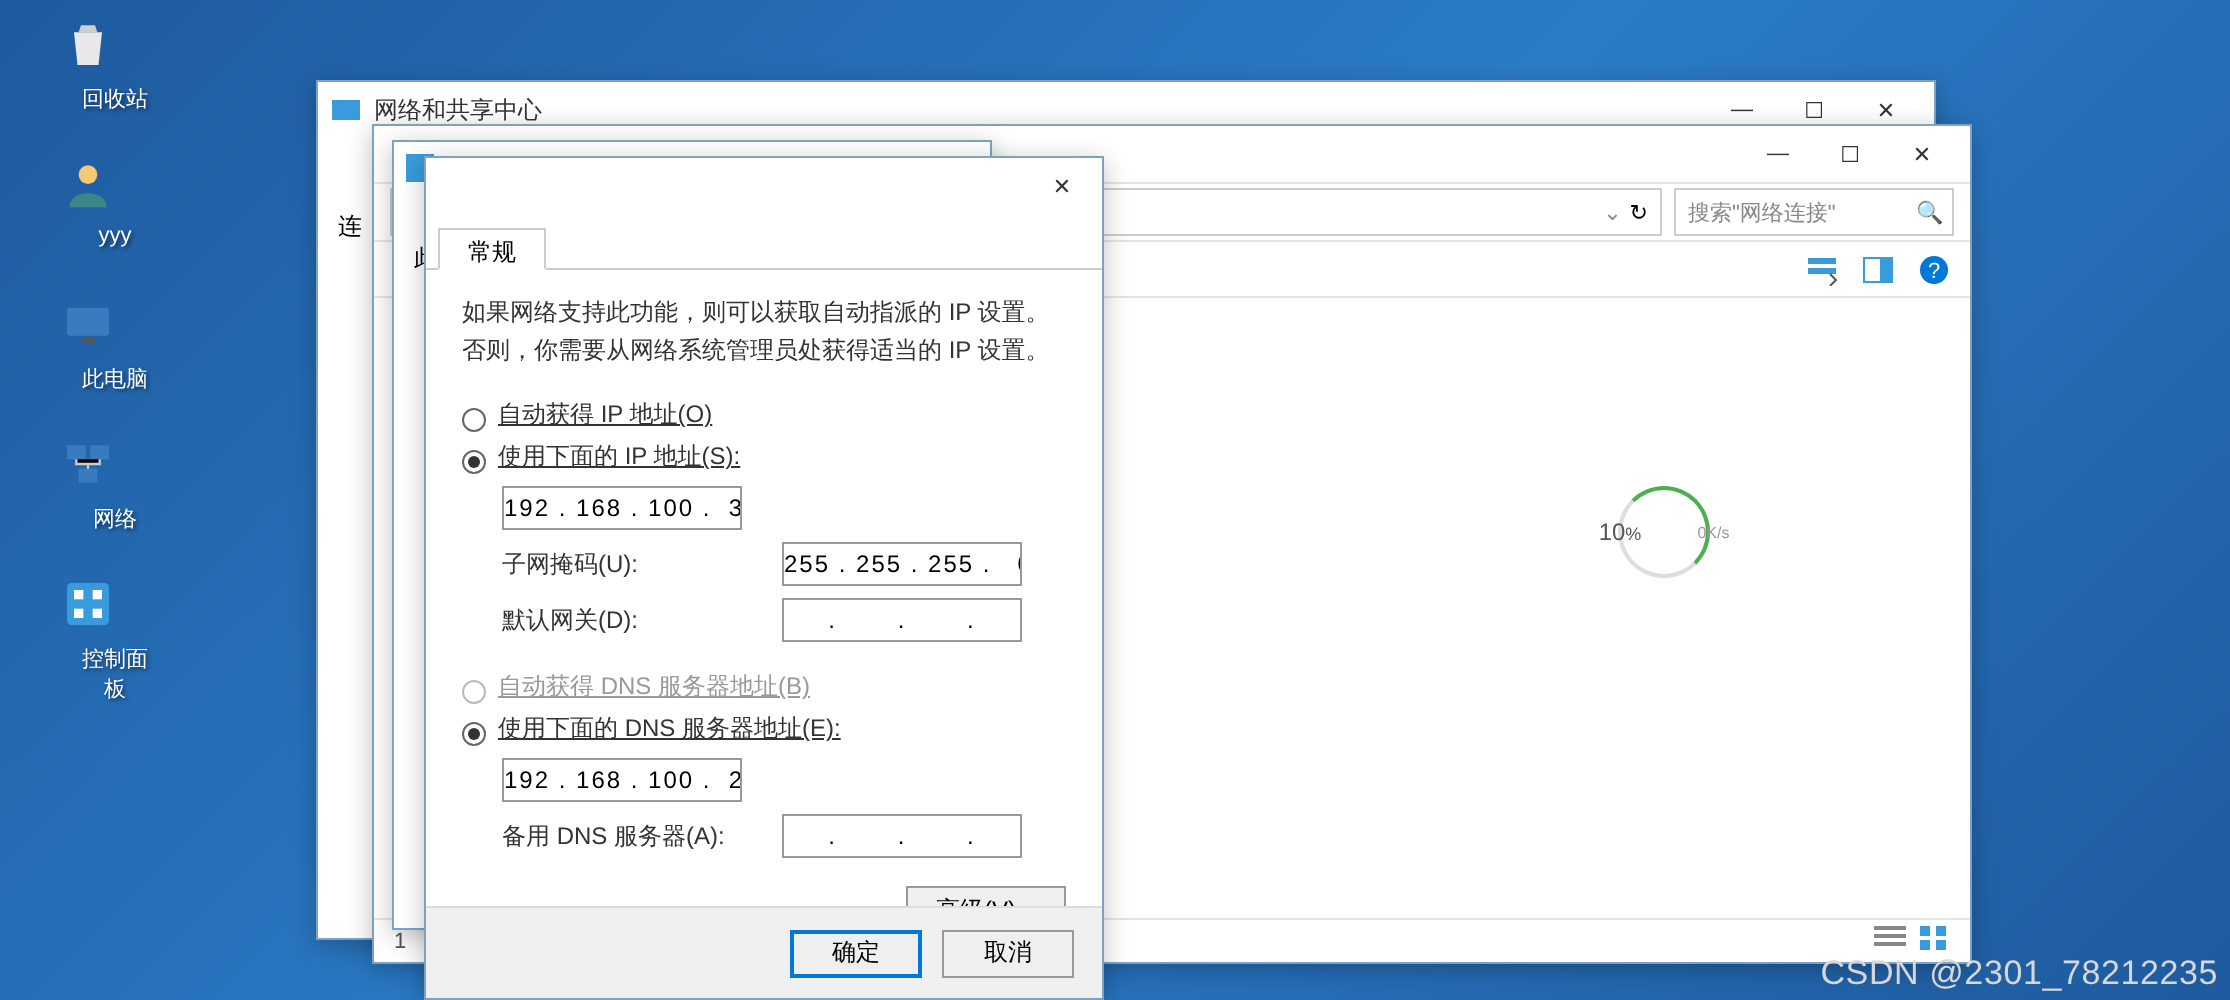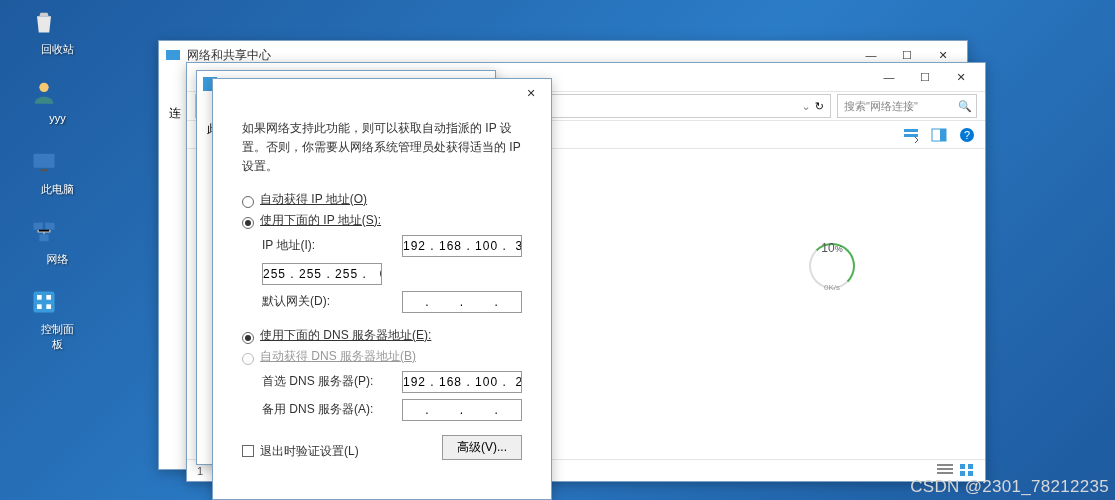--- a/index.html
+++ b/index.html
@@ -18,29 +18,29 @@
   .win-addr { height: 30px; display: flex; align-items: center; padding: 3px 8px; gap: 6px; border-top: 1px solid #e5e5e5; border-bottom: 1px solid #e5e5e5; }
   .addr-box { flex: 1; height: 24px; border: 1px solid #ccc; display: flex; align-items: center; padding: 0 6px; font-size: 11px; }
   .search-box { width: 140px; height: 24px; border: 1px solid #ccc; display: flex; align-items: center; padding: 0 20px 0 6px; font-size: 11px; color: #888; position: relative; }
   .search-box .mag { position: absolute; right: 4px; }
 
   .win-toolbar { height: 28px; display: flex; align-items: center; padding: 0 10px; gap: 20px; font-size: 12px; color: #333; border-bottom: 1px solid #e5e5e5; }
   .win-toolbar a { color: #0066cc; cursor: pointer; }
   .win-toolbar .right-tools { margin-left: auto; display: flex; gap: 12px; align-items: center; }
   .win-toolbar .tool-ic { width: 16px; height: 16px; cursor: pointer; }
 
-  .speed-gauge { position: absolute; right: 130px; top: 180px; width: 46px; height: 46px; border-radius: 50%; border: 2px solid #ddd; border-top-color: #4caf50; border-right-color: #4caf50; display: flex; flex-direction: column; align-items: center; justify-content: center; font-size: 12px; color: #555; gap: 28px; }
+  .speed-gauge { position: absolute; right: 130px; top: 180px; width: 46px; height: 46px; border-radius: 50%; border: 2px solid #ddd; border-top-color: #4caf50; border-right-color: #4caf50; display: flex; align-items: center; justify-content: center; font-size: 12px; color: #555; gap: 28px; }
   .speed-gauge .unit { font-size: 8px; color: #999; }
 
   .status-row { position: absolute; bottom: 0; left: 0; right: 0; height: 22px; border-top: 1px solid #e5e5e5; display: flex; align-items: center; padding: 0 10px; font-size: 11px; color: #555; }
   .status-row .view-ics { margin-left: auto; display: flex; gap: 6px; }
 
   .dlg-ipv4 .tabstrip { height: 28px; display: flex; border-bottom: 1px solid #ccc; padding-left: 6px; padding-top: 6px; }
   .dlg-ipv4 .tab { padding: 3px 14px; font-size: 12px; border: 1px solid #ccc; border-bottom-color: #fff; background: #fff; position: relative; top: 1px; cursor: pointer; }
-  .dlg-ipv4 .panel { padding: 12px 29px 10px; font-size: 12px; color: #333; }
+  .dlg-ipv4 .panel { padding: 12px 18px 10px; font-size: 12px; color: #333; }
   .dlg-ipv4 .desc { line-height: 1.6; margin-bottom: 14px; }
   .radio-row { display: flex; align-items: flex-end; gap: 6px; margin: 4px 0; cursor: pointer; text-decoration: underline; }
   .radio-row.disabled { color: #999; }
   .radio { width: 12px; height: 12px; border: 1px solid #666; border-radius: 50%; display: inline-flex; align-items: center; justify-content: center; }
   .radio.checked::after { content: ""; width: 6px; height: 6px; background: #333; border-radius: 50%; }
   .field-group { margin: 4px 0 14px 20px; }
   .field-row { display: flex; align-items: center; margin: 6px 0; }
   .field-row label { width: 140px; }
   .ip-input { width: 120px; height: 22px; border: 1px solid #999; font-size: 12px; text-align: center; letter-spacing: 1px; font-family: "Segoe UI", sans-serif; }
   .chk-row { display: flex; align-items: center; gap: 6px; margin-top: 8px; }
@@ -193,67 +193,73 @@
     <div>此</div>
   </div>
 </div>
 
 <div class="window dlg-ipv4" style="left:212px; top:78px; width:340px; height:422px;">
   <div class="titlebar">
     <div class="t-ctrls">
         <div class="t-btn close" style="width:28px">✕</div>
       </div>
   </div>
+  <div class="tabstrip">
+    <div class="tab">常规</div>
+  </div>
   <div class="panel">
     <div class="desc">如果网络支持此功能，则可以获取自动指派的 IP 设置。否则，你需要从网络系统管理员处获得适当的 IP 设置。</div>
 
     <div class="radio-row">
       <span class="radio"></span>
       <span>自动获得 IP 地址(O)</span>
     </div>
     <div class="radio-row">
       <span class="radio checked"></span>
       <span>使用下面的 IP 地址(S):</span>
     </div>
     <div class="field-group">
       <div class="field-row">
-        <label>IP 地址(I):</label>
         <input class="ip-input" value="192 . 168 . 100 .  30" style="">
       </div>
       <div class="field-row">
+        <label>子网掩码(U):</label>
         <input class="ip-input" value="255 . 255 . 255 .   0" style="">
       </div>
       <div class="field-row">
         <label>默认网关(D):</label>
         <input class="ip-input" value=".       .       ." style="">
       </div>
     </div>
 
+    <div class="radio-row disabled">
+      <span class="radio" style="border-color:#bbb"></span>
+      <span>自动获得 DNS 服务器地址(B)</span>
+    </div>
     <div class="radio-row">
       <span class="radio checked"></span>
       <span>使用下面的 DNS 服务器地址(E):</span>
     </div>
-    <div class="radio-row disabled">
-      <span class="radio" style="border-color:#bbb"></span>
-      <span>自动获得 DNS 服务器地址(B)</span>
-    </div>
     <div class="field-group">
       <div class="field-row">
-        <label>首选 DNS 服务器(P):</label>
         <input class="ip-input" value="192 . 168 . 100 .  20" style="">
       </div>
       <div class="field-row">
         <label>备用 DNS 服务器(A):</label>
         <input class="ip-input" value=".       .       ." style="">
       </div>
     </div>
 
     <div style="overflow:hidden;">
       <div class="chk-row" style="float:left;">
         <span class="chk"></span>
         <span>退出时验证设置(L)</span>
       </div>
       <button class="advanced-btn">高级(V)...</button>
     </div>
   </div>
+  <div class="dlg-footer">
+    <button class="dlg-btn primary">确定</button>
+    <button class="dlg-btn">取消</button>
+  </div>
 </div>
 
 <div class="watermark">CSDN @2301_78212235</div>
 
 </body></html>

